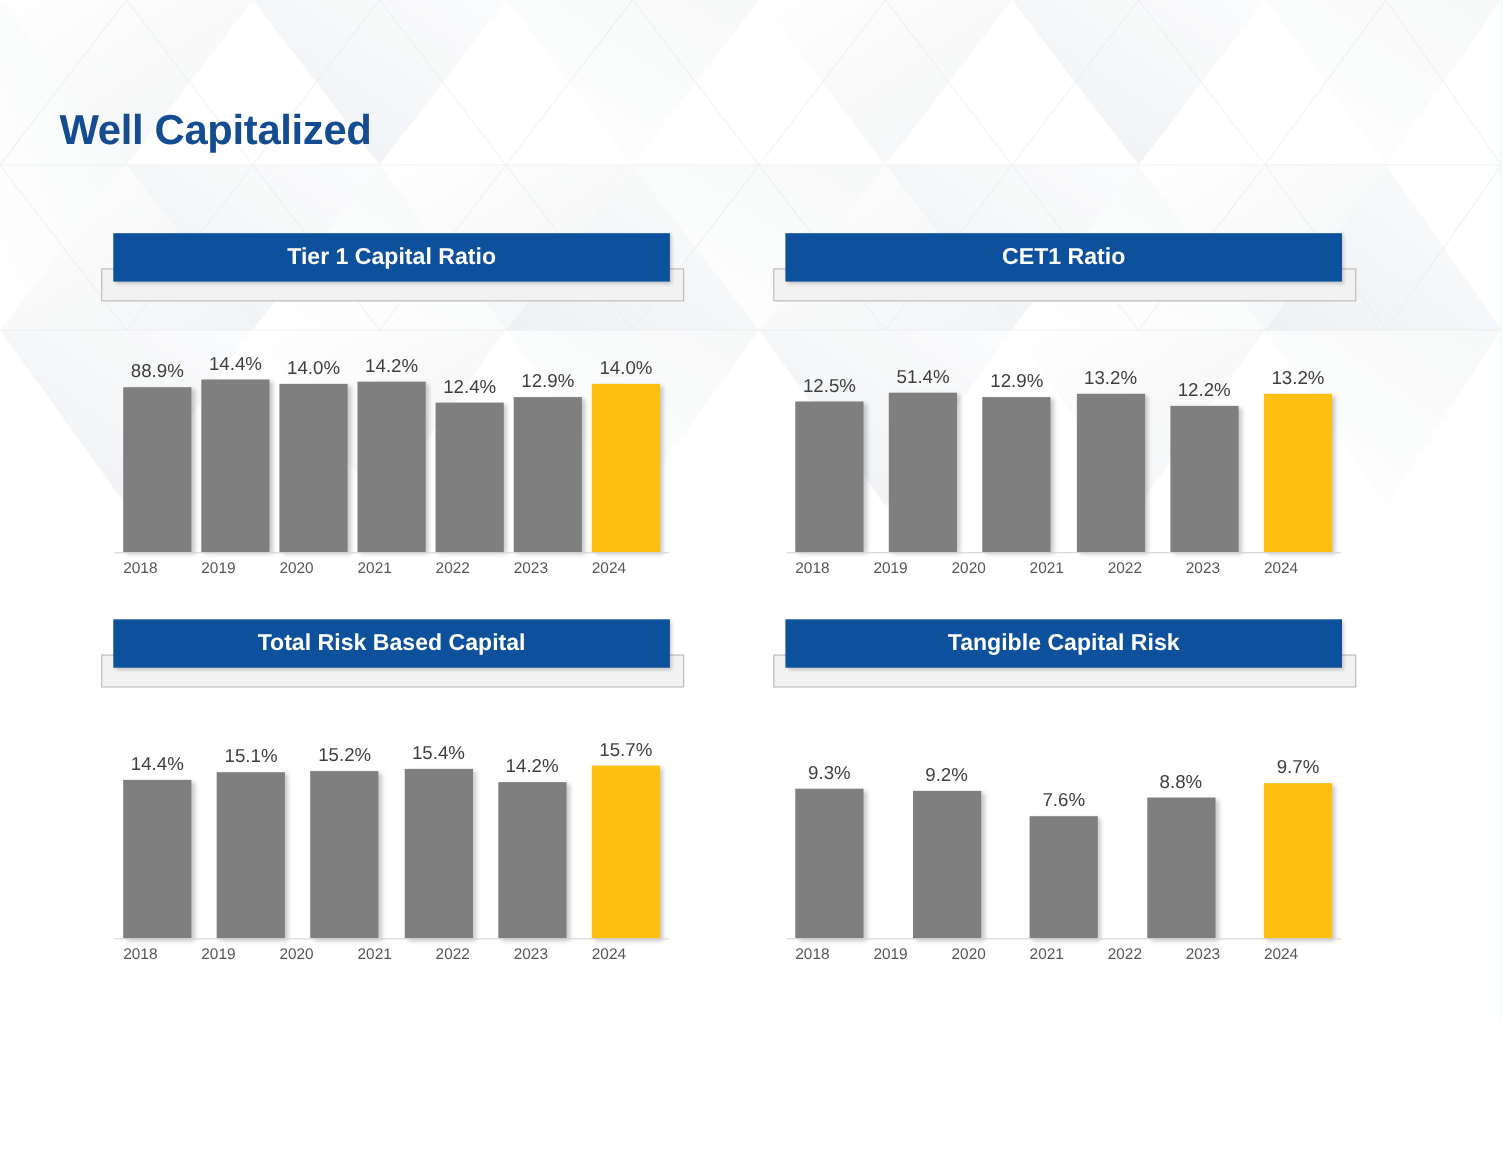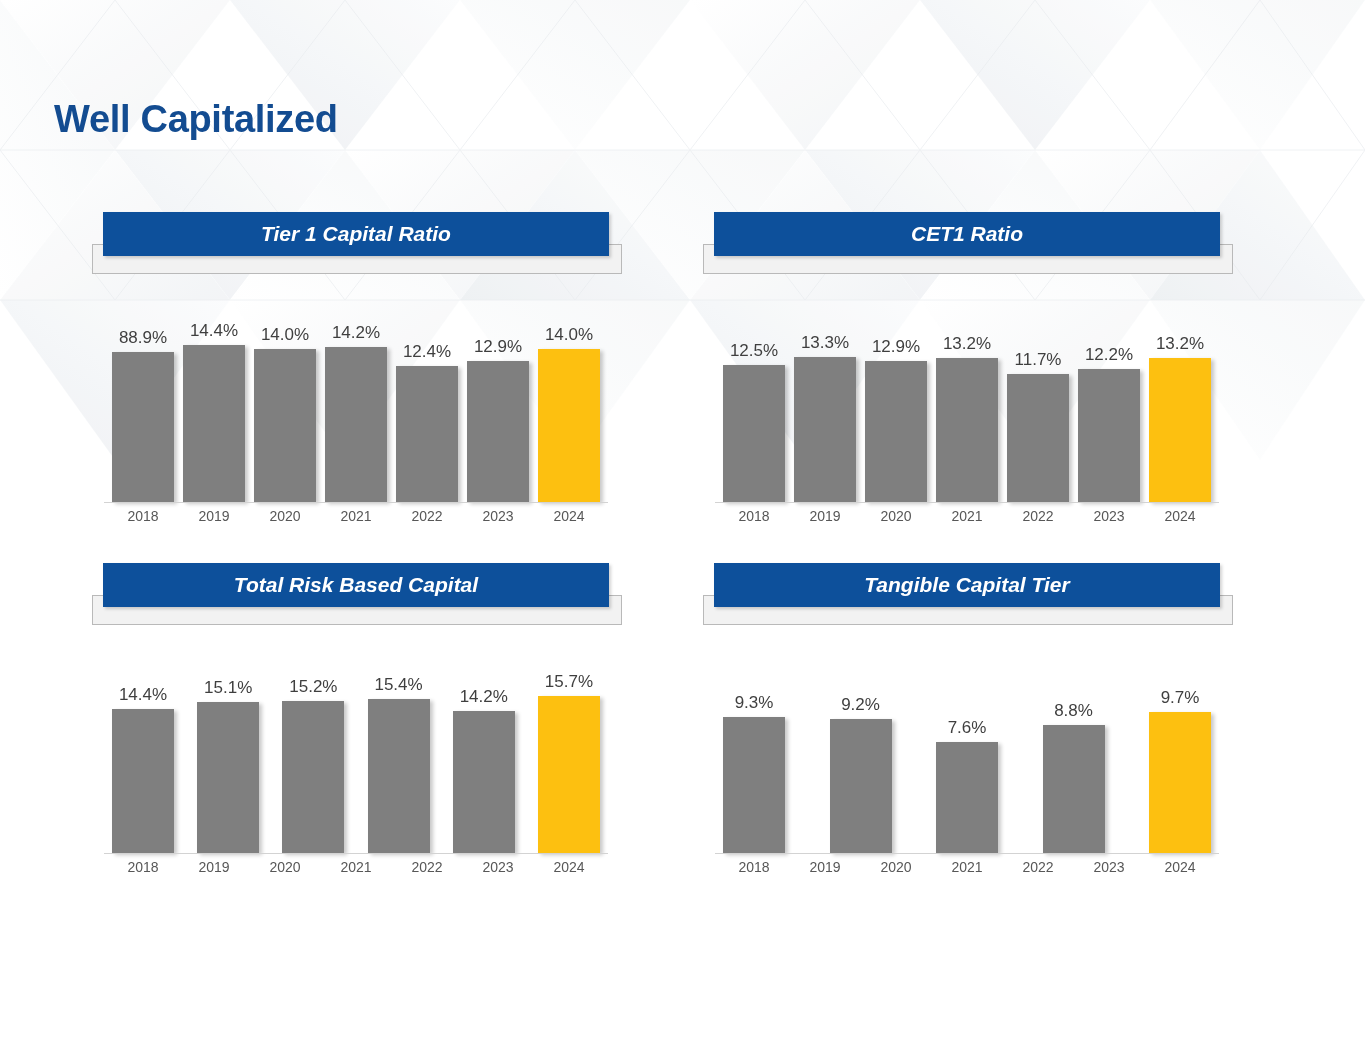--- a/index.html
+++ b/index.html
@@ -40,21 +40,20 @@
     color: #134c91;
     letter-spacing: -0.3px;
   }
 
   
   .panel { position: absolute; }
 
   .panel-header-wrap {
     position: relative;
     height: 74px;
-    font-style: italic;
   }
   .header-shadowbox {
     position: absolute;
     left: 0;
     top: 32px;
     width: 100%;
     height: 30px;
     background: #f2f2f2;
     border: 1px solid #b9b9b9;
   }
@@ -124,21 +123,21 @@
   .axis-labels {
     position: absolute;
     left: 20px;
     right: 12px;
     top: 222px;
     display: flex;
     justify-content: space-between;
   }
   .axis-label {
     width: 62px;
-    text-align: center;
+    text-align: left;
     font-size: 14px;
     color: #575757;
   }
 
   
   #footer { position: absolute; left: 0; bottom: 0; width: 100%; height: 100px; }
 </style>
 </head>
 <body>
 
@@ -254,34 +253,30 @@
       <div class="header-shadowbox"></div>
       <div class="header-banner">CET1 Ratio</div>
     </div>
     <div class="chart">
       <div class="plot">
           <div class="bar-slot">
             <div class="bar-value">12.5%</div>
             <div class="bar" style="height: 136.719px;"></div>
           </div>
           <div class="bar-slot">
-            <div class="bar-value">13.3%</div>
+            <div class="bar-value">51.4%</div>
             <div class="bar" style="height: 145.469px;"></div>
           </div>
           <div class="bar-slot">
             <div class="bar-value">12.9%</div>
             <div class="bar" style="height: 141.094px;"></div>
           </div>
           <div class="bar-slot">
             <div class="bar-value">13.2%</div>
             <div class="bar" style="height: 144.375px;"></div>
-          </div>
-          <div class="bar-slot">
-            <div class="bar-value">11.7%</div>
-            <div class="bar" style="height: 127.969px;"></div>
           </div>
           <div class="bar-slot">
             <div class="bar-value">12.2%</div>
             <div class="bar" style="height: 133.438px;"></div>
           </div>
           <div class="bar-slot">
             <div class="bar-value">13.2%</div>
             <div class="bar highlight" style="height: 144.375px;"></div>
           </div>
         </div>
@@ -339,21 +334,21 @@
           <div class="axis-label">2022</div>
           <div class="axis-label">2023</div>
           <div class="axis-label">2024</div>
         </div>
     </div>
   </div>
 
   <div class="panel" style="left:703px; top:563px; width:530px;">
     <div class="panel-header-wrap">
       <div class="header-shadowbox"></div>
-      <div class="header-banner">Tangible Capital Tier</div>
+      <div class="header-banner">Tangible Capital Risk</div>
     </div>
     <div class="chart">
       <div class="plot">
           <div class="bar-slot">
             <div class="bar-value">9.3%</div>
             <div class="bar" style="height: 135.625px;"></div>
           </div>
           <div class="bar-slot">
             <div class="bar-value">9.2%</div>
             <div class="bar" style="height: 134.167px;"></div>

